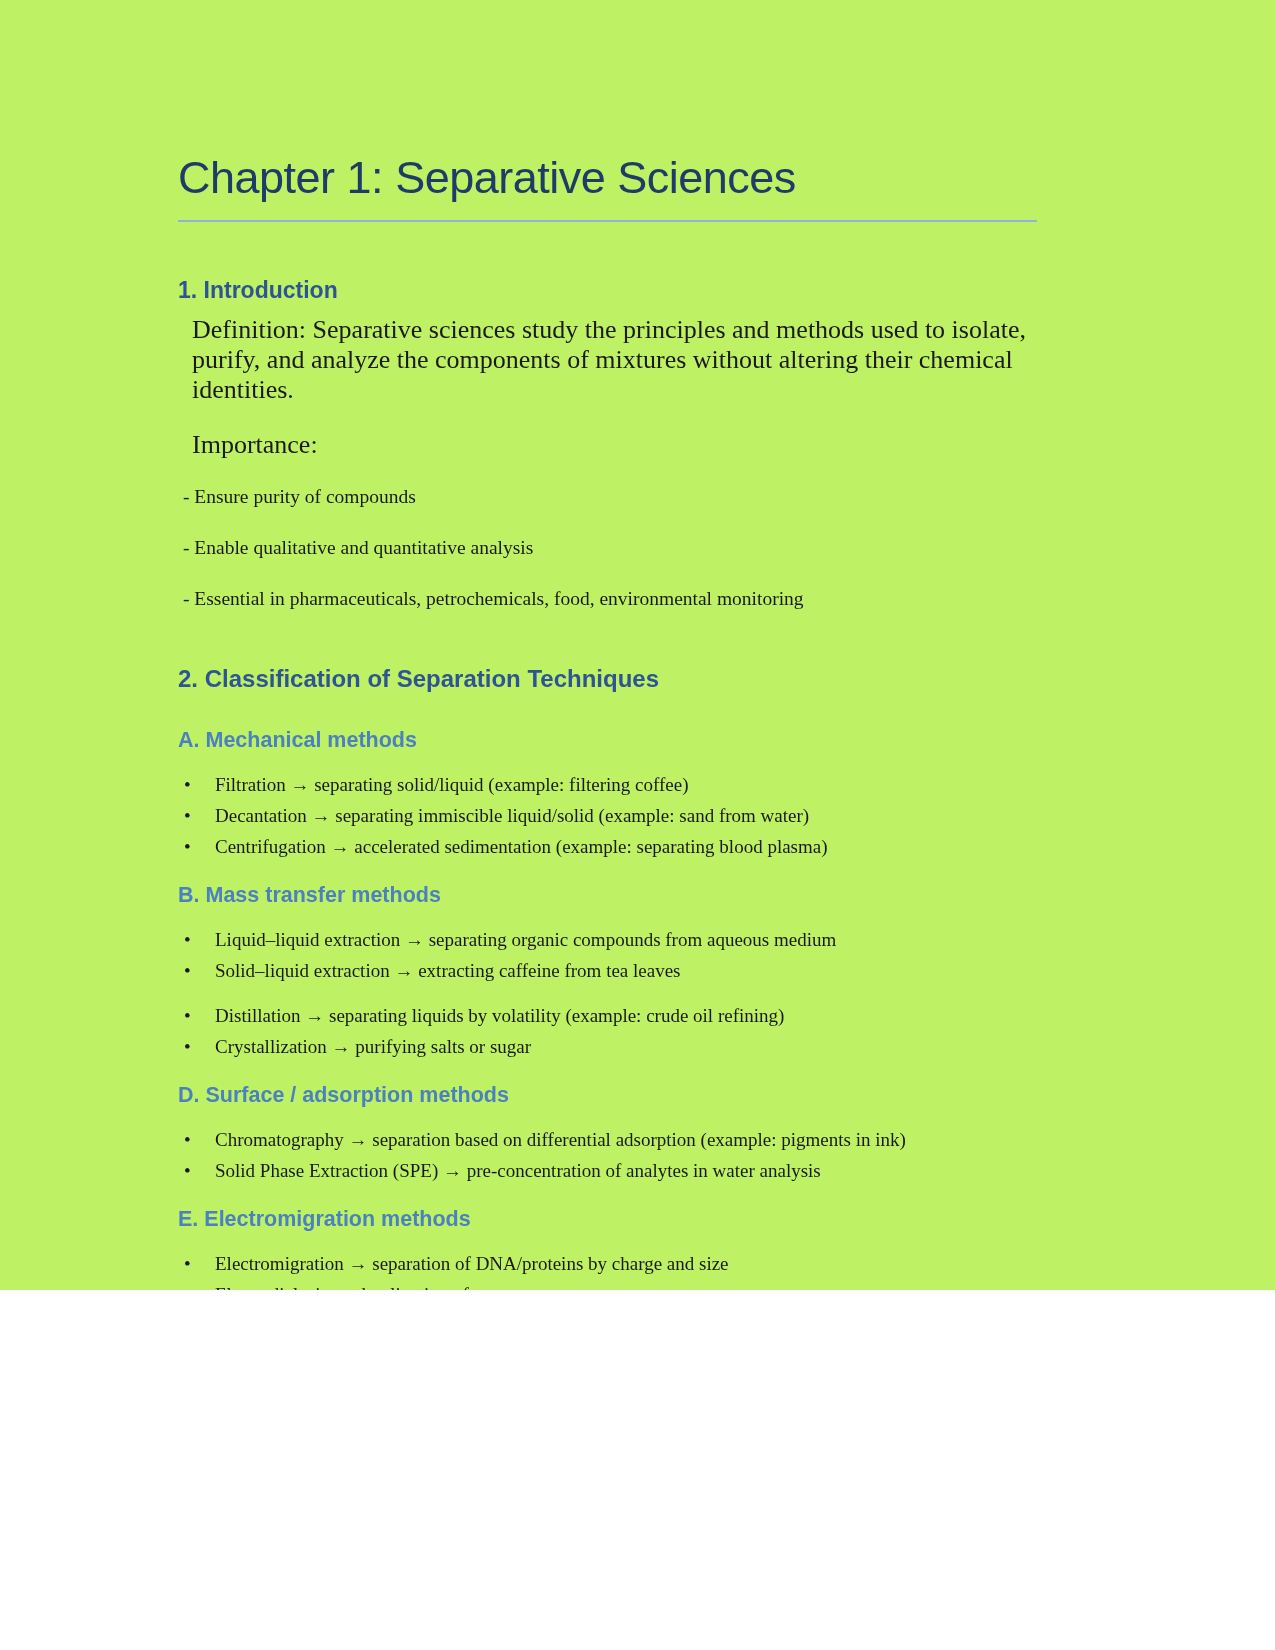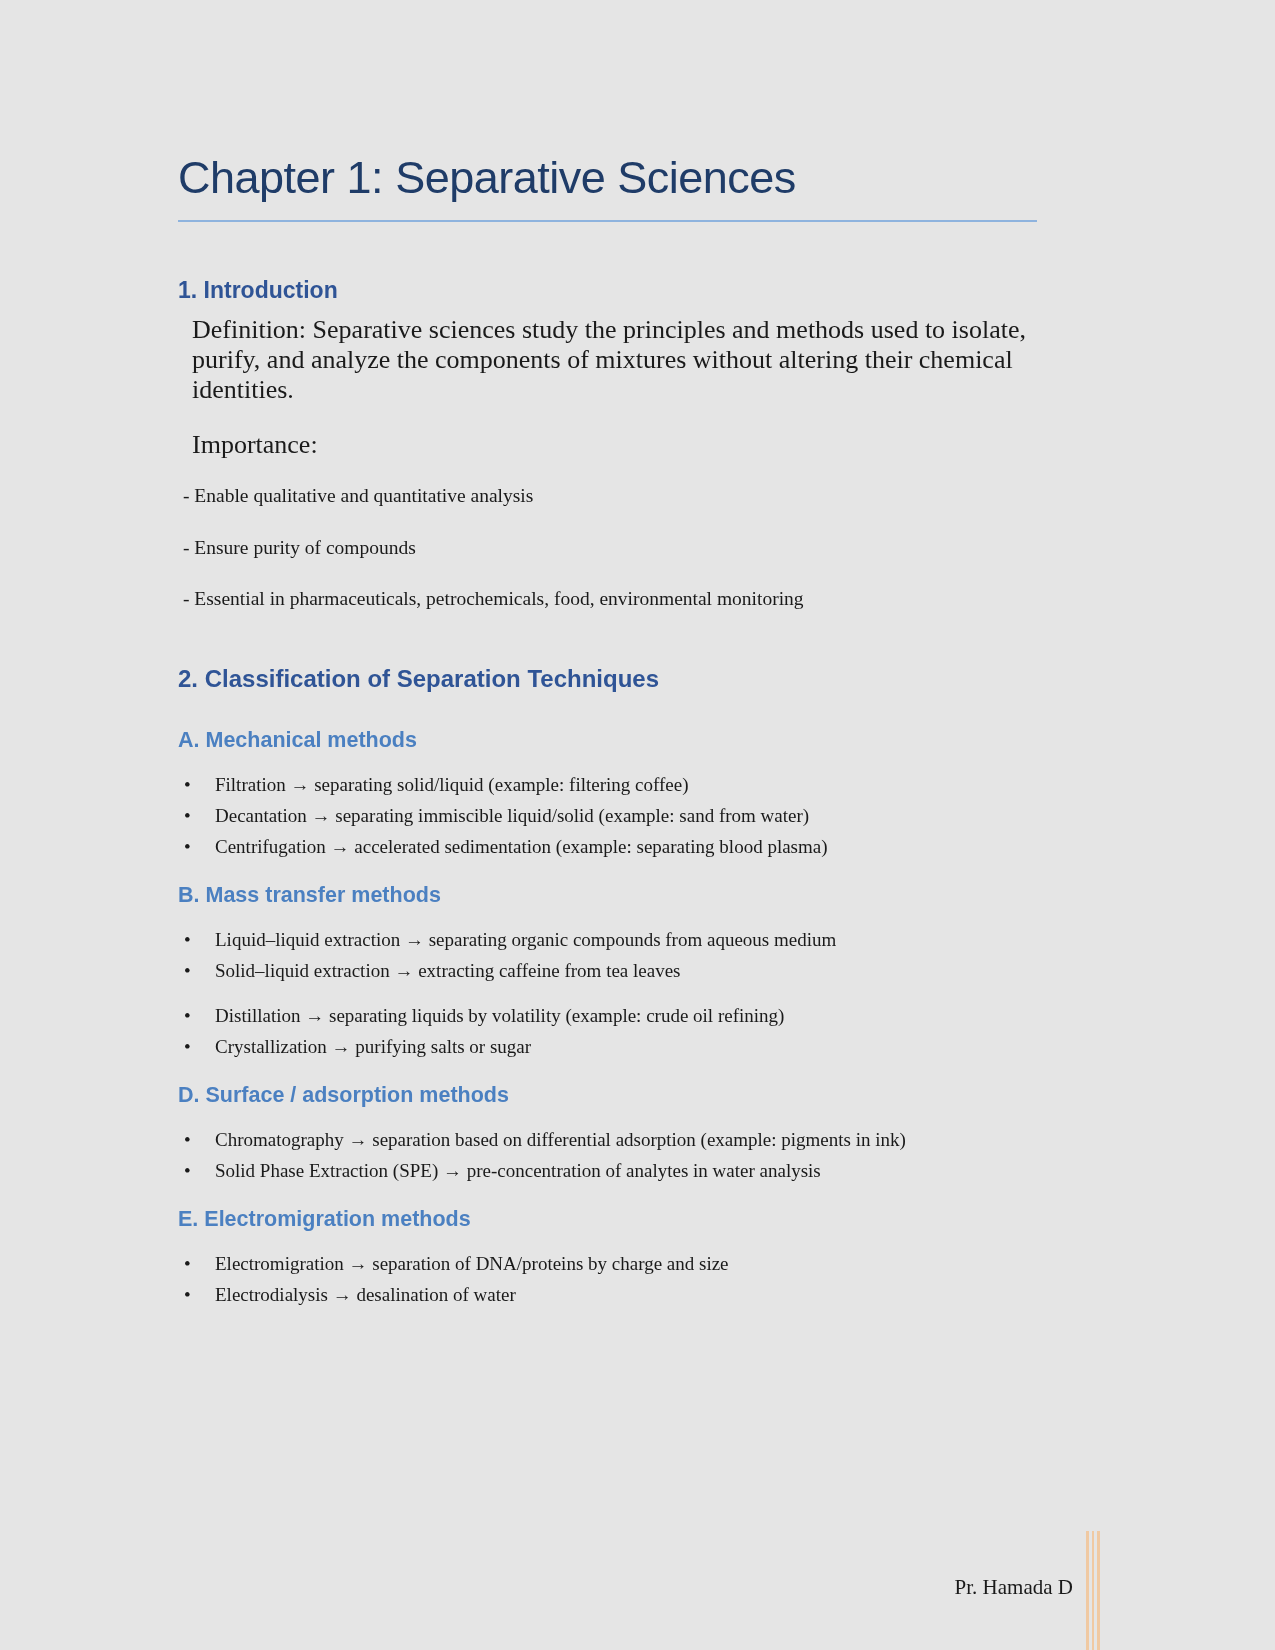--- a/index.html
+++ b/index.html
@@ -1,20 +1,20 @@
 <!DOCTYPE html>
 <html><head>
 <meta charset="utf-8">
 <style>
   html, body { margin: 0; padding: 0; background: #ffffff; }
   .page {
     position: relative;
     width: 1275px;
-    height: 1650px;
-    background: #e5e5e5;
+    height: 1290px;
+    background: #bef264;
     overflow: hidden;
     box-sizing: border-box;
     padding: 150px 238px 0 178px;
     color: #1a1a1a;
     font-family: "Liberation Serif", serif;
   }
   .doc-title {
     margin: 0;
     font-family: "Liberation Sans", sans-serif;
     font-weight: 400;
@@ -105,22 +105,22 @@
 </head>
 <body>
 
 <div class="page">
 
   <h1 class="doc-title">Chapter 1: Separative Sciences</h1>
 
   <h2 class="h1 first">1. Introduction</h2>
   <p class="body-p tight">Definition: Separative sciences study the principles and methods used to isolate, purify, and analyze the components of mixtures without altering their chemical identities.</p>
   <p class="body-p">Importance:</p>
+  <p class="dash-p first">- Ensure purity of compounds</p>
   <p class="dash-p">- Enable qualitative and quantitative analysis</p>
-  <p class="dash-p first">- Ensure purity of compounds</p>
   <p class="dash-p">- Essential in pharmaceuticals, petrochemicals, food, environmental monitoring</p>
 
   <h2 class="h1">2. Classification of Separation Techniques</h2>
 
   <h3 class="h2 mt-sect">A. Mechanical methods</h3>
   <ul class="bullets">
     <li>Filtration → separating solid/liquid (example: filtering coffee)</li>
     <li>Decantation → separating immiscible liquid/solid (example: sand from water)</li>
     <li>Centrifugation → accelerated sedimentation (example: separating blood plasma)</li>
   </ul>

